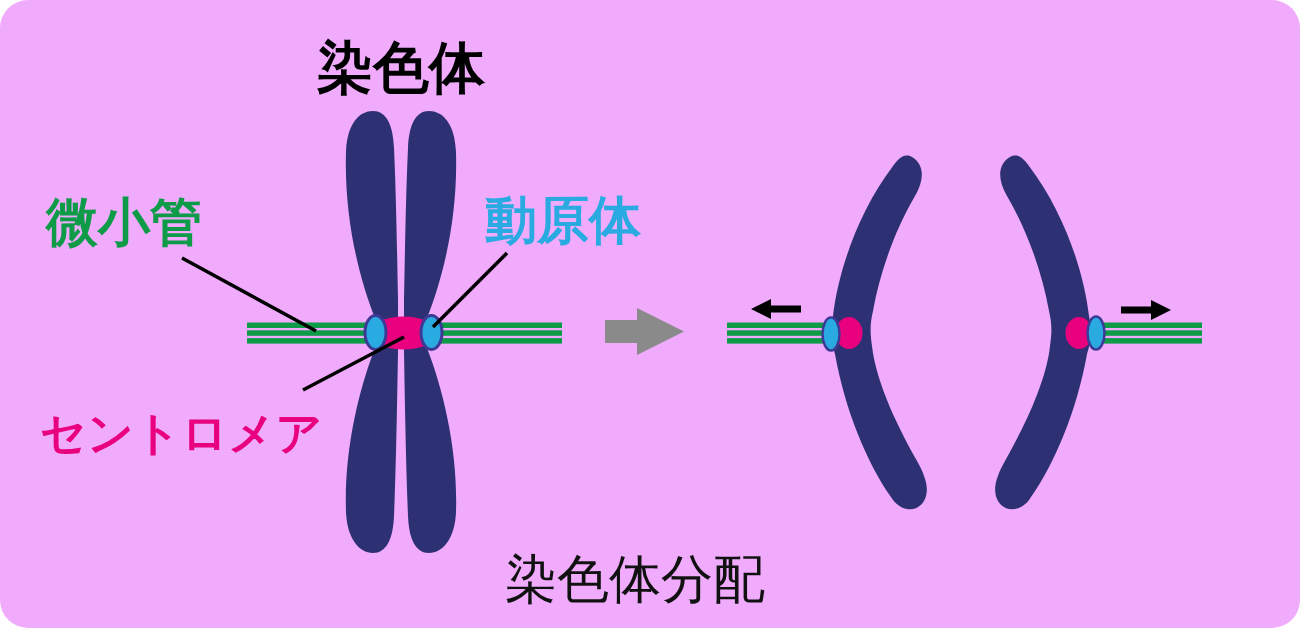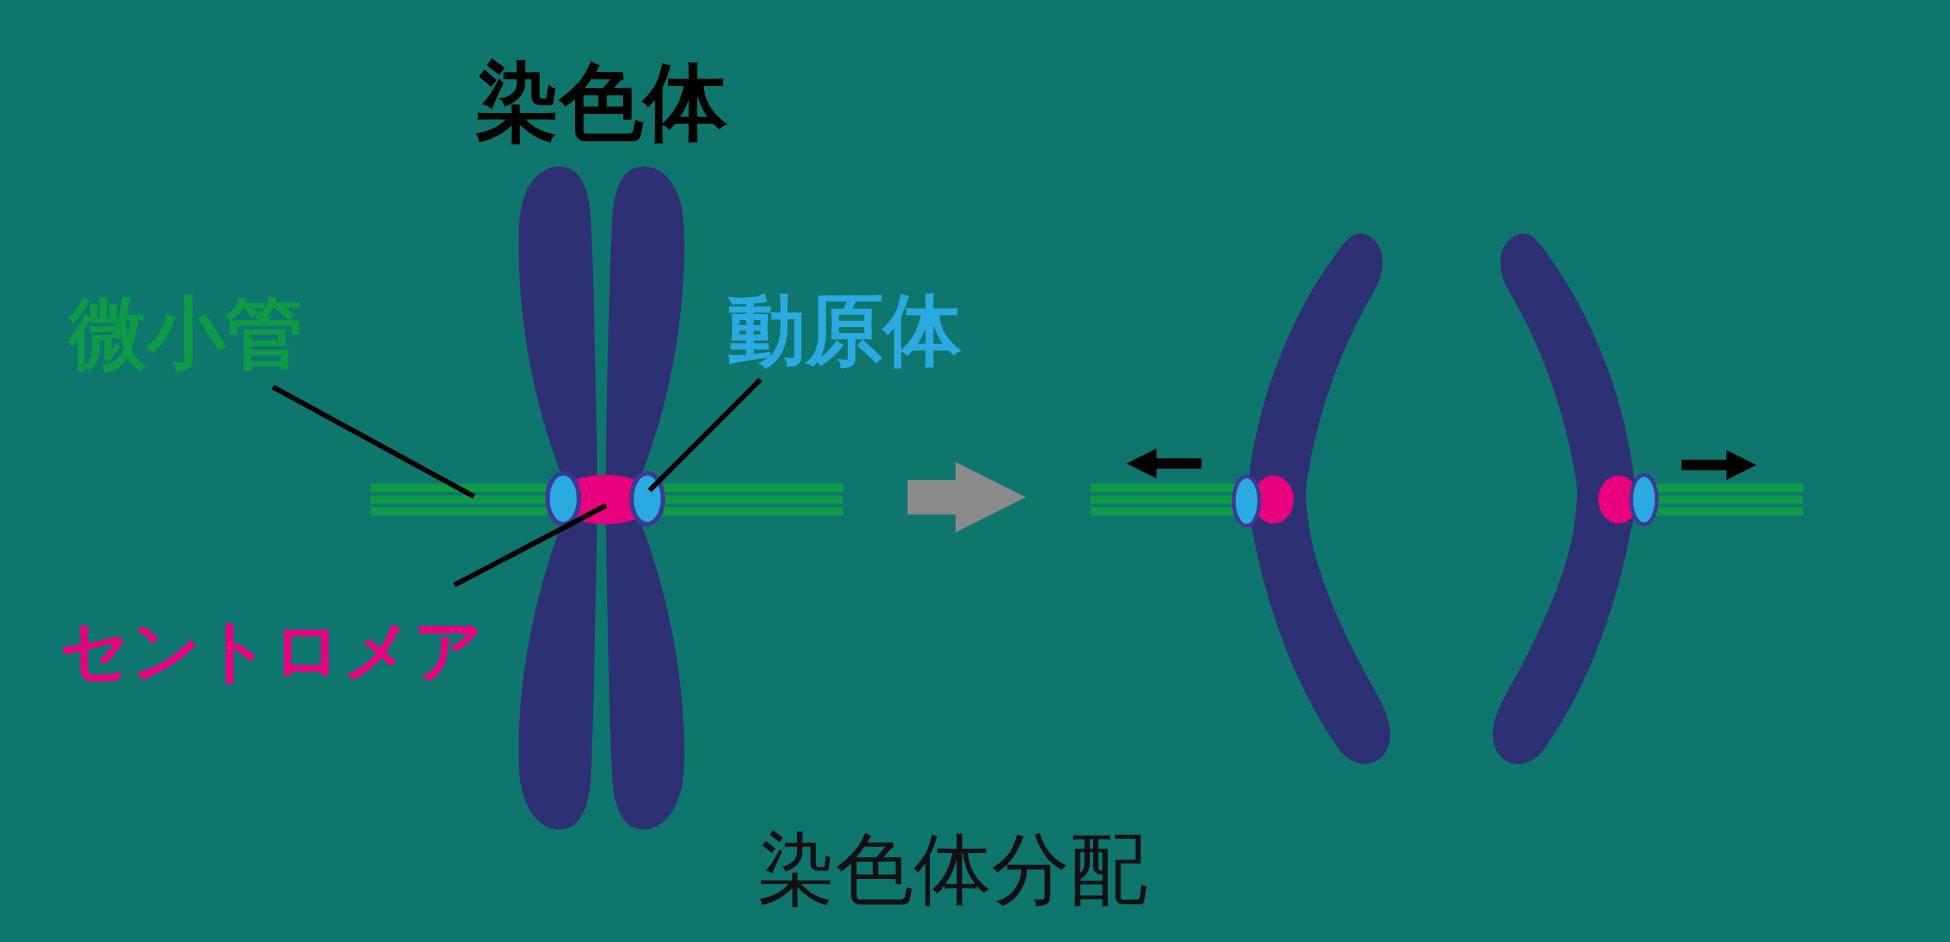--- a/index.html
+++ b/index.html
@@ -4,22 +4,23 @@
 <style>
   html, body {
     margin: 0;
     padding: 0;
     background: #ffffff;
   }
   .stage {
     position: relative;
     width: 1300px;
     height: 628px;
-    background: #0f766e;
+    background: #f0abfc;
     overflow: hidden;
+    border-radius: 28px;
   }
   svg { display: block; }
   text {
     font-family: "DejaVu Sans", sans-serif;
   }
   .t-title   { font-size: 56px; font-weight: bold; }
   .t-label   { font-size: 52px; font-weight: bold; }
   .t-label-s { font-size: 46px; font-weight: bold; }
   .t-caption { font-size: 52px; font-weight: normal; }
 </style>

